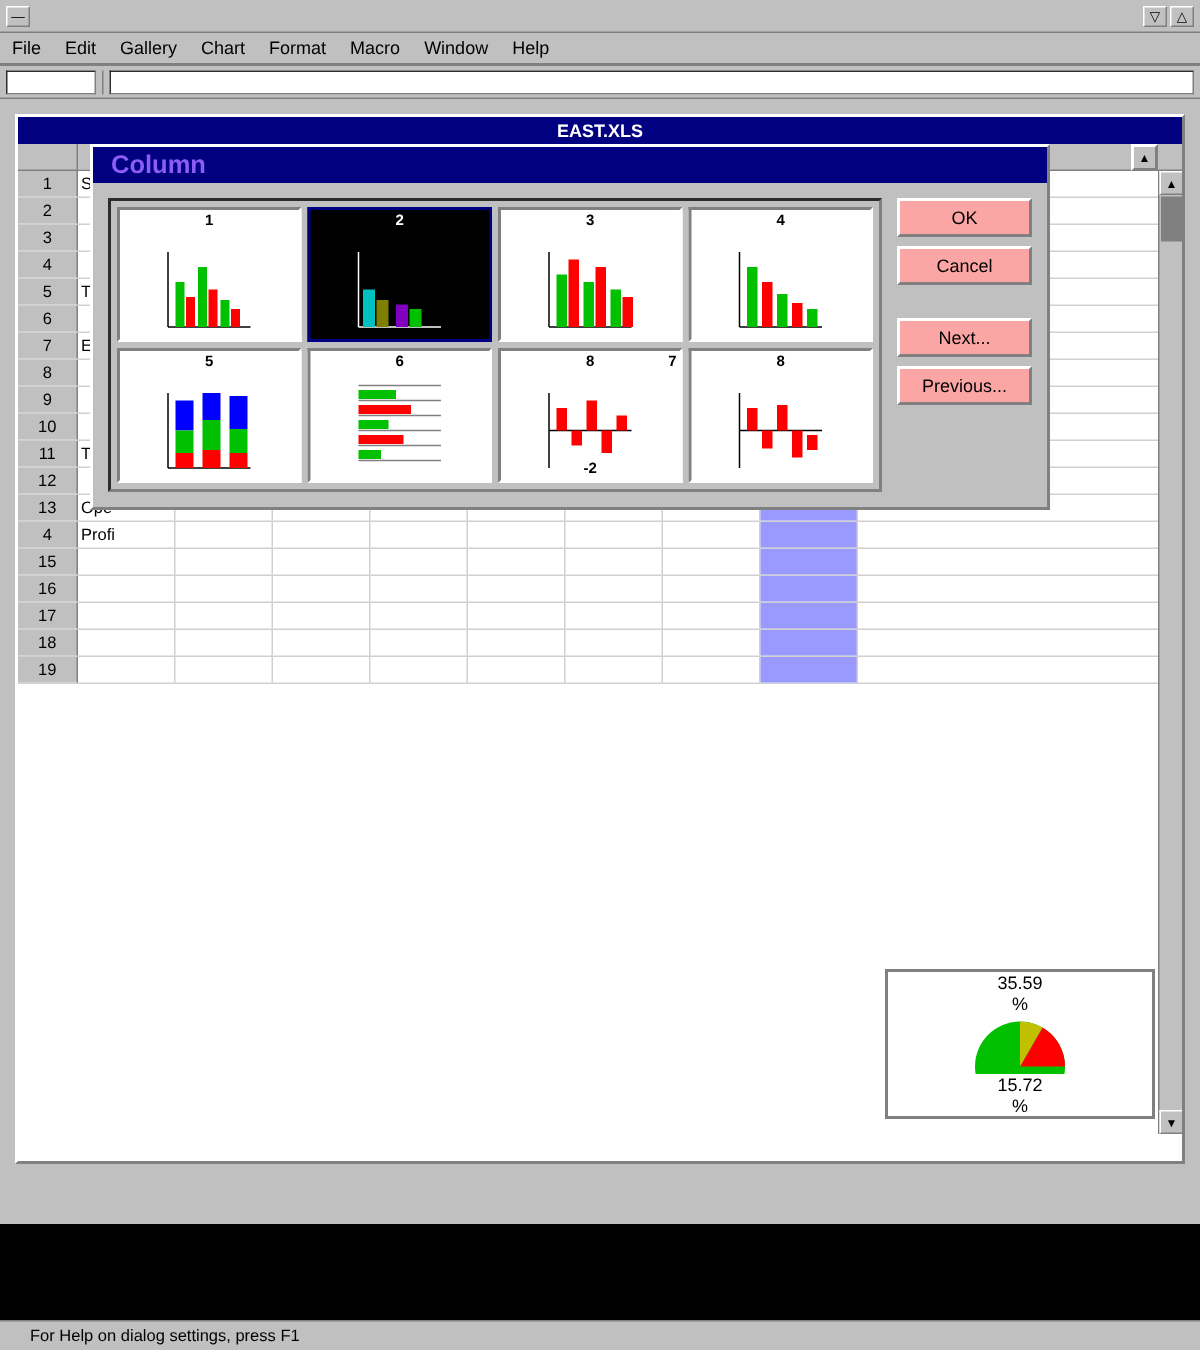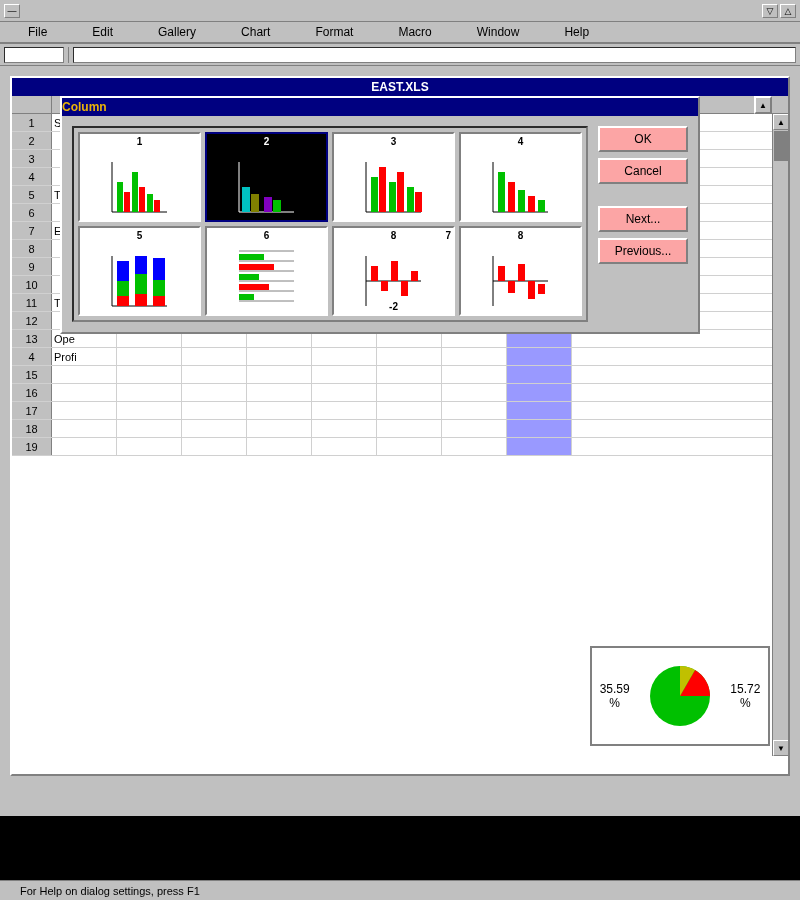--- a/index.html
+++ b/index.html
@@ -55,23 +55,22 @@
       align-items: center;
       justify-content: center;
     }
 
     
     .menu-bar {
       background: #c0c0c0;
       height: 22px;
       display: flex;
       align-items: center;
-      padding: 0 20px;
+      padding: 0 0;
       border-bottom: 2px solid #808080;
-      gap: 29px;
     }
     .menu-item {
       padding: 2px 8px;
       font-size: 12px;
       cursor: pointer;
       text-decoration: none;
       color: #000;
     }
 
     
@@ -164,23 +163,23 @@
       top: 30px;
       left: 60px;
       width: 640px;
       background: #c0c0c0;
       border: 2px solid;
       border-color: #fff #808080 #808080 #fff;
       z-index: 100;
     }
     .dialog-title {
       background: #000080;
-      color: #eab308;
-      padding: 2px 0;
-      font-size: 12px;
+      color: #8b5cf6;
+      padding: 2px 12px;
+      font-size: 17px;
       font-weight: bold;
     }
     .dialog-body {
       padding: 10px;
       display: flex;
       gap: 10px;
     }
     .dialog-left {
       flex: 1;
     }
@@ -248,20 +247,21 @@
       position: absolute;
       bottom: 50px;
       right: 20px;
       width: 180px;
       height: 100px;
       border: 2px solid #808080;
       background: #fff;
       display: flex;
       align-items: center;
       justify-content: space-around;
+      flex-direction: column;
     }
 
     
     .status-bar {
       position: absolute;
       bottom: 0;
       left: 0;
       right: 0;
       height: 20px;
       background: #c0c0c0;

